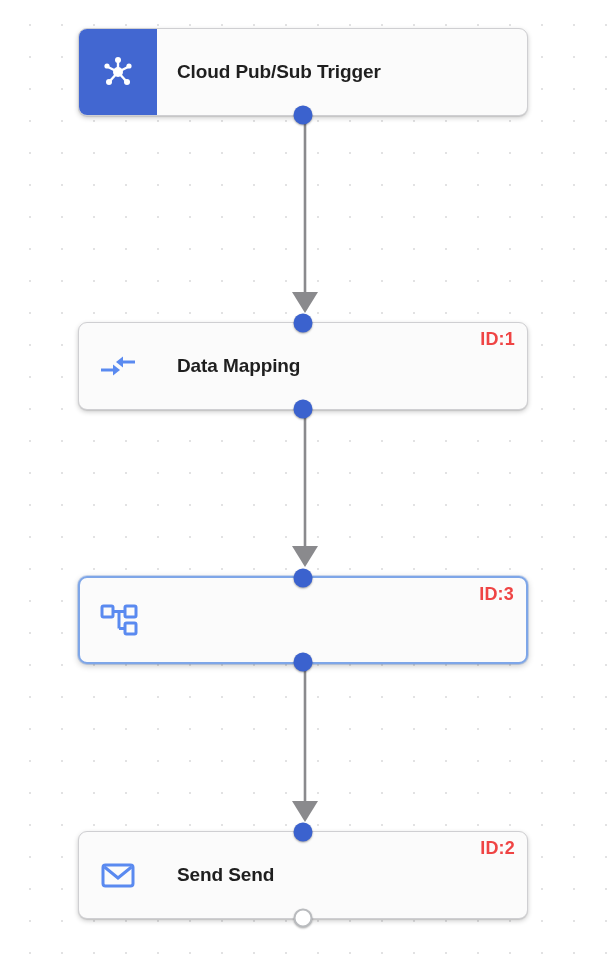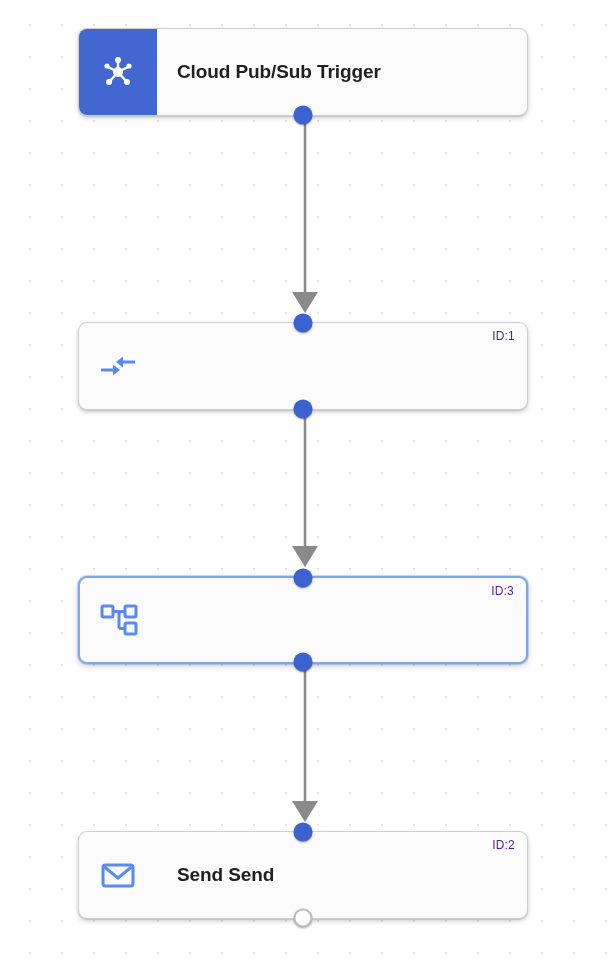--- a/index.html
+++ b/index.html
@@ -75,23 +75,23 @@
     display: flex;
     align-items: center;
     position: relative;
     padding-left: 20px;
   }
 
   .id-badge {
     position: absolute;
     top: 6px;
     right: 12px;
-    font-size: 12px;
-    font-weight: normal;
-    color: #4c1d95;
+    font-size: 18px;
+    font-weight: bold;
+    color: #ef4444;
     letter-spacing: 0.2px;
   }
 
   
   .handle {
     position: absolute;
     width: 19px;
     height: 19px;
     border-radius: 50%;
     left: 50%;
@@ -161,20 +161,21 @@
       <svg width="42" height="34" viewBox="0 0 42 34">
 
         <line x1="4" y1="21" x2="17" y2="21" stroke="#5a8af0" stroke-width="3"></line>
         <polygon points="16,15.5 23,21 16,26.5" fill="#5a8af0"></polygon>
 
         <line x1="38" y1="13" x2="25" y2="13" stroke="#5a8af0" stroke-width="3"></line>
         <polygon points="26,7.5 19,13 26,18.5" fill="#5a8af0"></polygon>
       </svg>
     </div>
     <div class="node-body">
+      <span class="node-label">Data Mapping</span>
       <span class="id-badge">ID:1</span>
     </div>
     <div class="handle target top"></div>
     <div class="handle source bottom"></div>
   </div>
 
   <div class="node selected" style="top:576px;">
     <div class="icon-panel">
       <svg width="42" height="38" viewBox="0 0 42 38">
         <g fill="none" stroke="#5a8af0" stroke-width="3">

